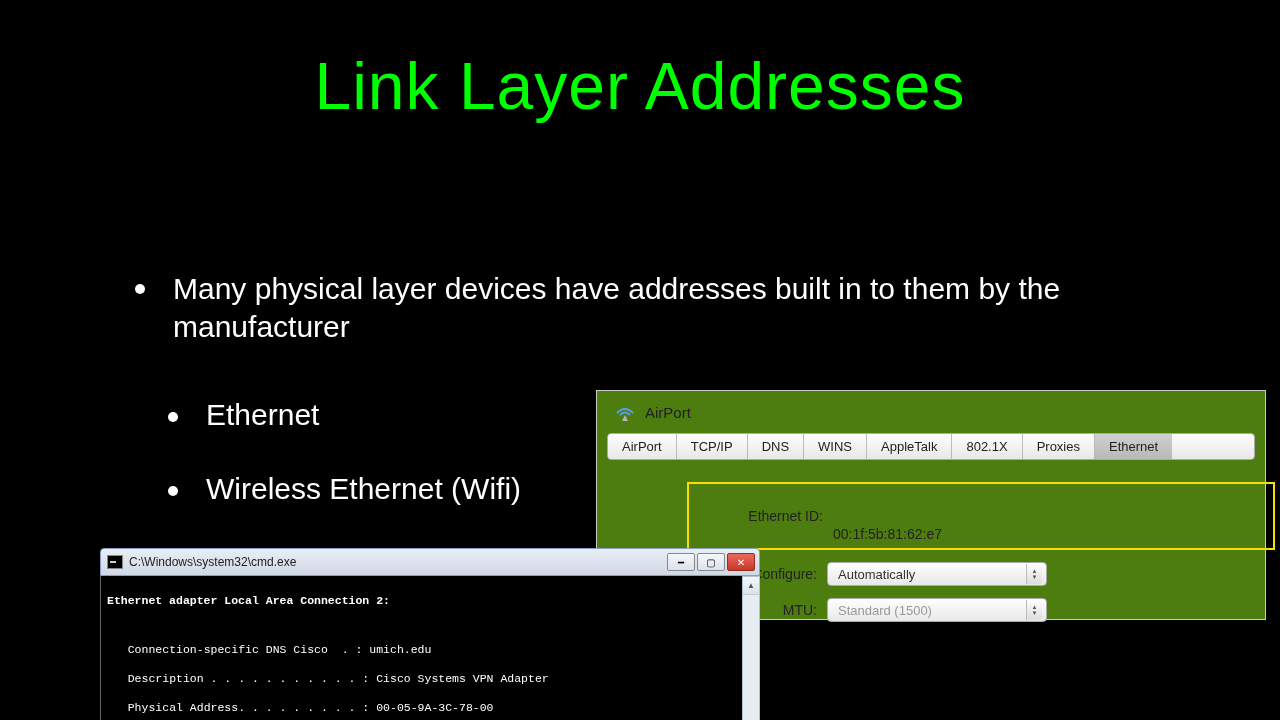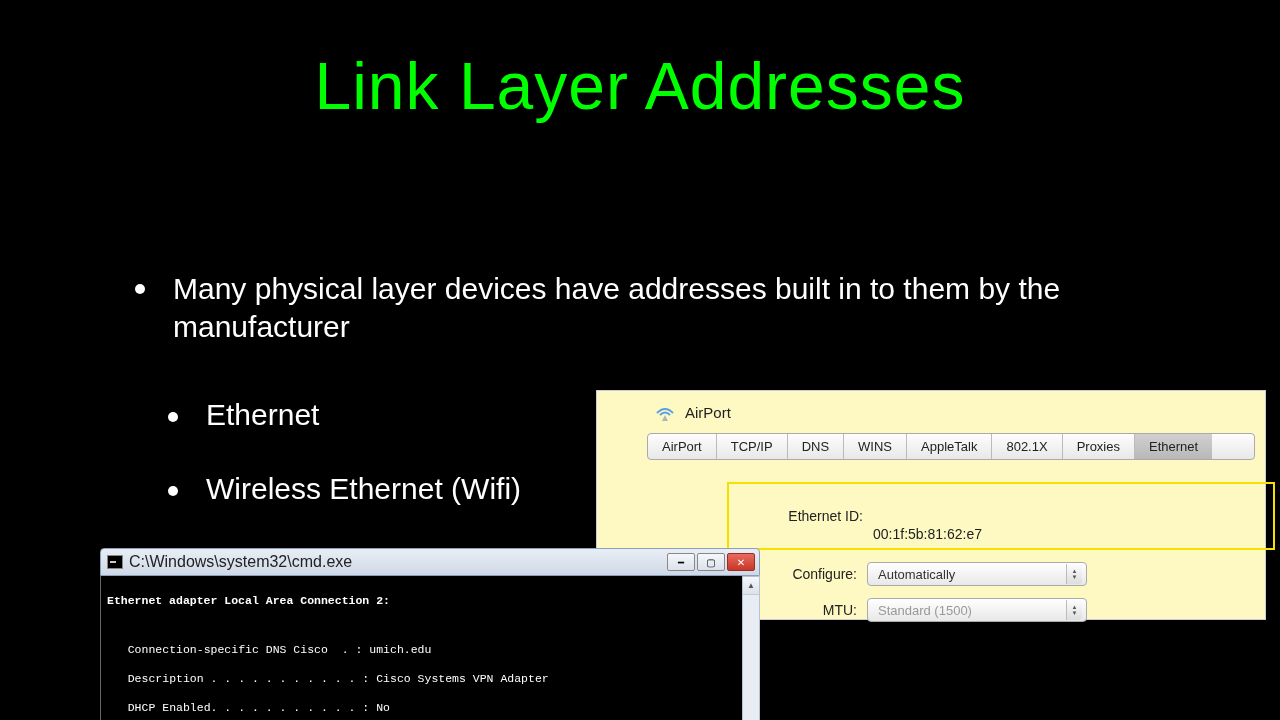--- a/index.html
+++ b/index.html
@@ -54,26 +54,25 @@
     margin-bottom: 40px;
   }
 
   
   .mac-panel {
     position: absolute;
     top: 390px;
     left: 596px;
     width: 670px;
     height: 230px;
-    background: #fef9c3;
+    background: #4d7c0f;
     border: 1px solid #ccc;
     font-family: "Lucida Grande", Arial, sans-serif;
     font-size: 13px;
     color: #222;
-    padding-left: 40px;
   }
   .mac-header {
     display: flex;
     align-items: center;
     padding: 12px 16px 0 16px;
   }
   .airport-icon {
     width: 24px; height: 18px; margin-right: 8px; position: relative;
   }
   .airport-icon svg { display: block; }
@@ -166,21 +165,21 @@
   .cmd-icon {
     width: 16px; height: 14px;
     background: #000;
     border: 1px solid #888;
     margin-right: 6px;
     position: relative;
   }
   .cmd-icon::after {
     content: ""; position: absolute; left: 2px; top: 5px; width: 6px; height: 2px; background: #ccc;
   }
-  .win-title { font-size: 16px; color: #222; flex: 1; }
+  .win-title { font-size: 12px; color: #222; flex: 1; }
   .win-btns { display: flex; gap: 2px; }
   .win-btn {
     width: 28px; height: 18px;
     border: 1px solid #888;
     border-radius: 2px;
     display: flex; align-items: center; justify-content: center;
     font-size: 10px;
     background: linear-gradient(#f5f7fa,#dbe2ec);
   }
   .win-btn.close { background: linear-gradient(#e86b5e,#c8372a); color: #fff; border-color: #9a2d22; }
@@ -288,20 +287,21 @@
     <div class="win-btns">
       <div class="win-btn">━</div>
       <div class="win-btn">▢</div>
       <div class="win-btn close">✕</div>
     </div>
   </div>
   <div class="win-body">
 <div class="cmd-header">Ethernet adapter Local Area Connection 2:</div>
 <div class="cmd-line"><span>   </span><span>Connection-specific DNS Cisco  .</span><span> : </span><span>umich.edu</span></div>
 <div class="cmd-line"><span>   </span><span>Description . . . . . . . . . . .</span><span> : </span><span>Cisco Systems VPN Adapter</span></div>
+<div class="cmd-line"><span>   </span><span>Physical Address. . . . . . . . .</span><span> : </span><span>00-05-9A-3C-78-00</span></div>
 <div class="cmd-line"><span>   </span><span>DHCP Enabled. . . . . . . . . . .</span><span> : </span><span>No</span></div>
 
   </div>
   <div class="scroll-track">
     <div class="scroll-btn">▲</div>
     <div class="scroll-thumb"></div>
   </div>
 </div>
 
 </body></html>

